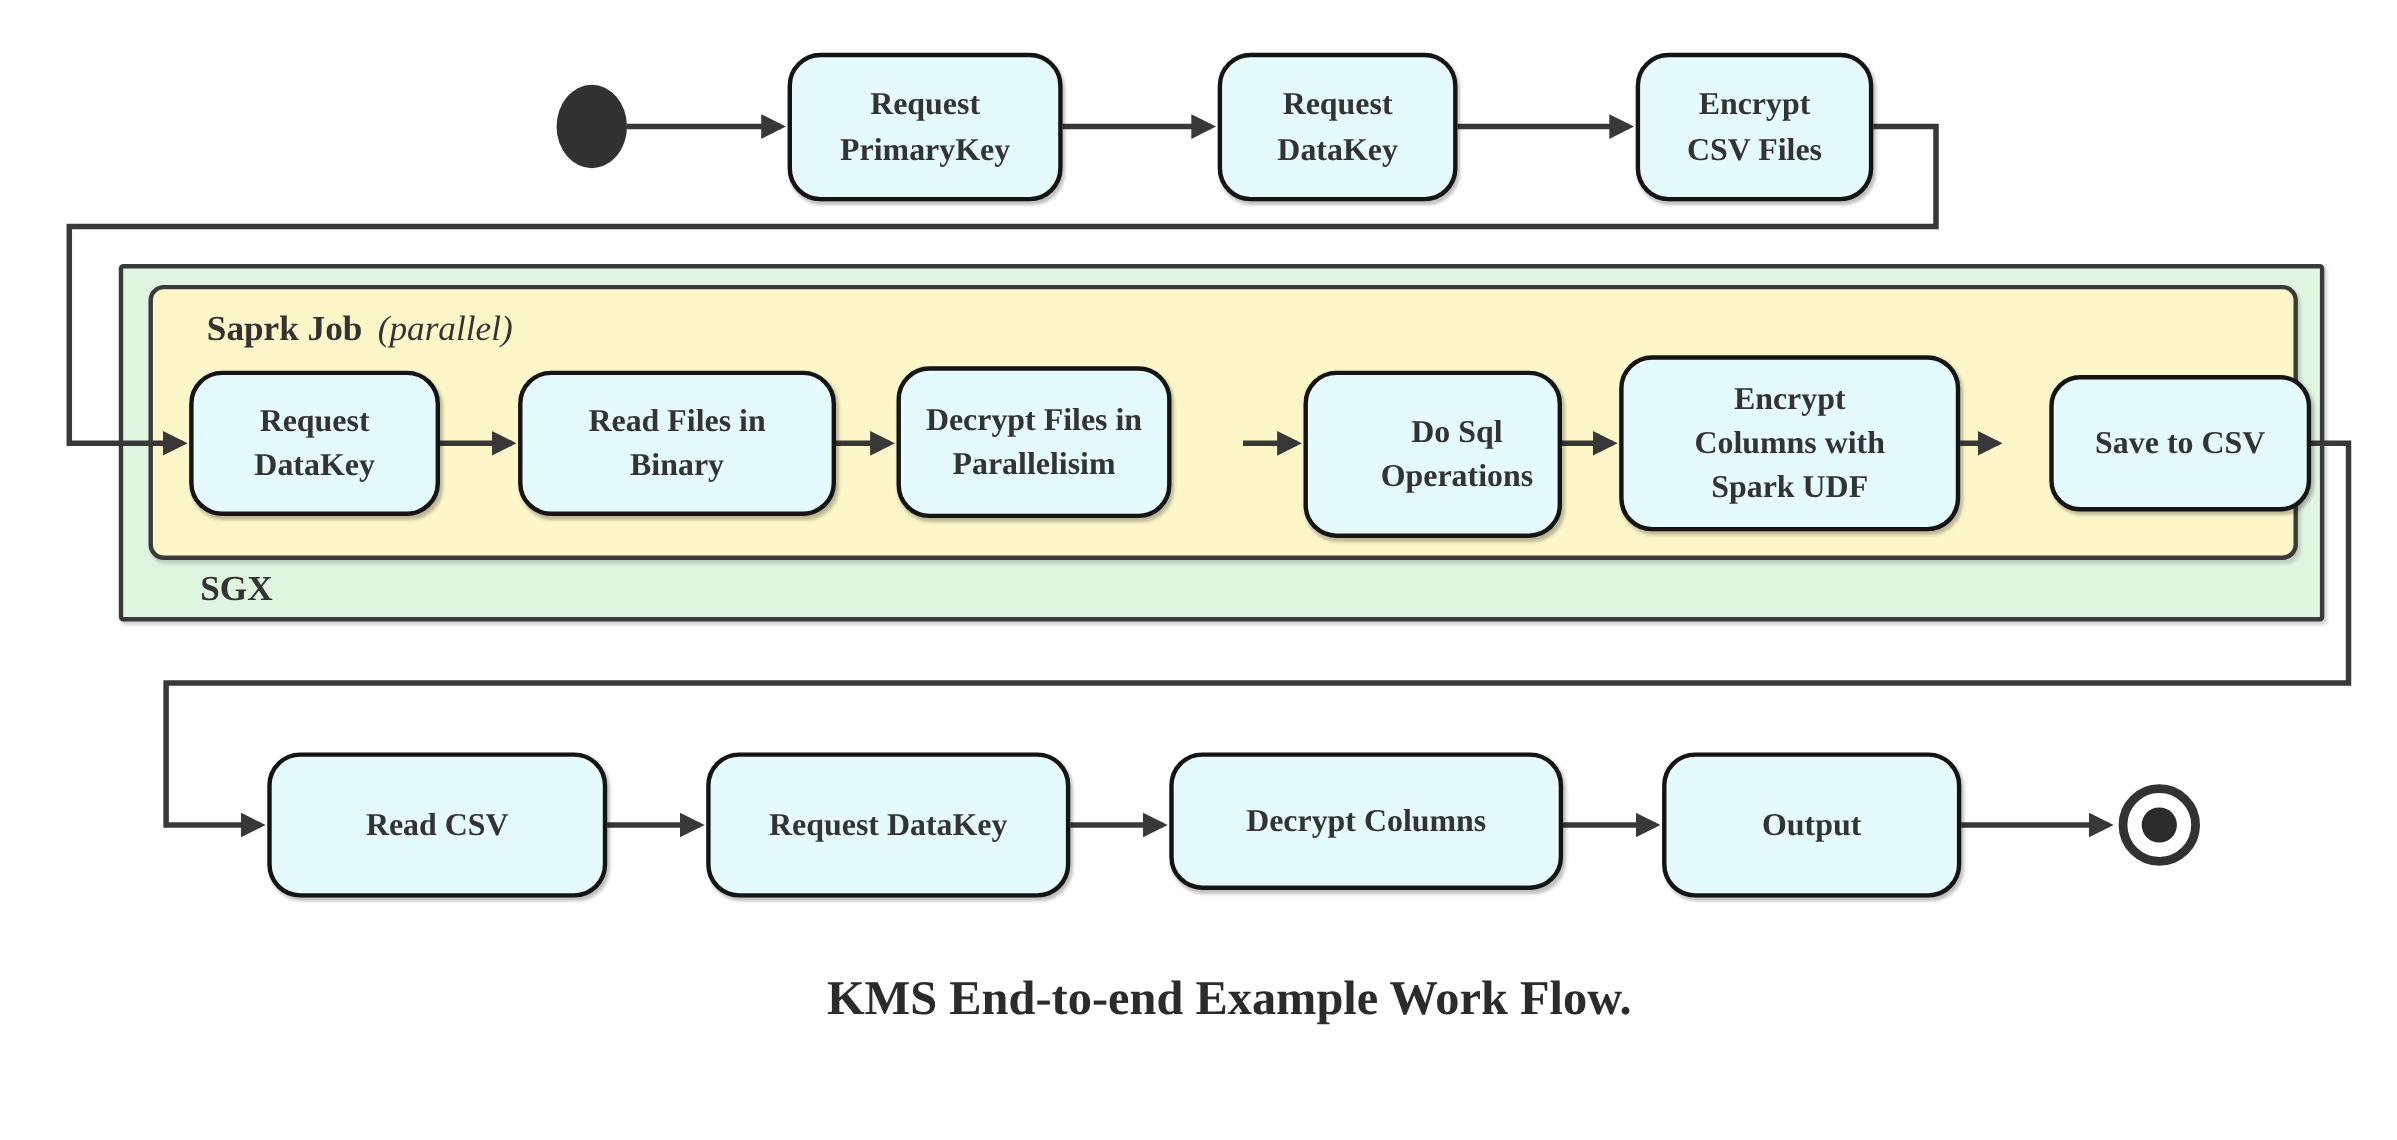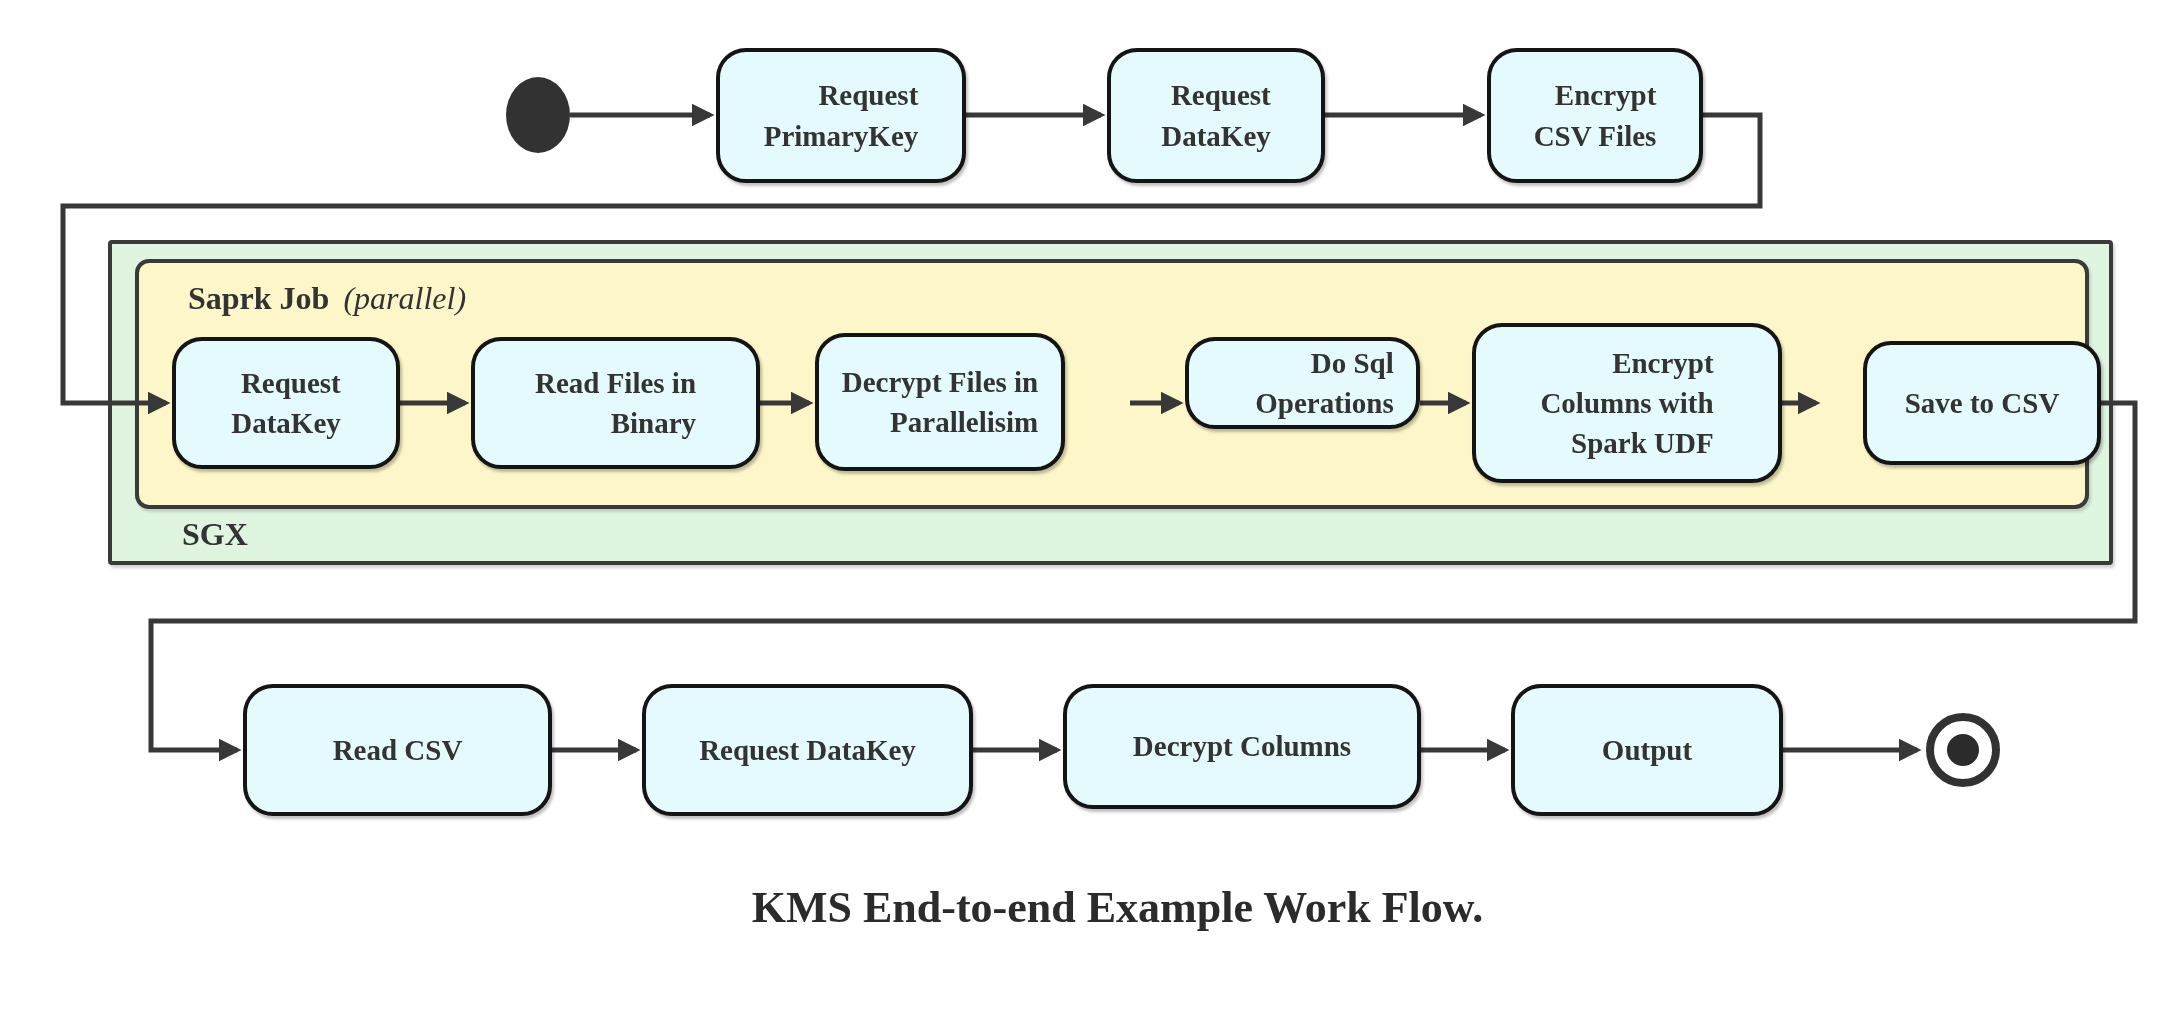--- a/index.html
+++ b/index.html
@@ -14,21 +14,21 @@
   .container-box{position:absolute;box-sizing:border-box;border:4px solid #3a3a3a;z-index:1;}
   .sgx{background:#dff5e0;border-radius:4px;box-shadow:2px 3px 3px rgba(0,0,0,0.18);}
   .spark{background:#fcf6c8;border-radius:14px;box-shadow:2px 3px 3px rgba(0,0,0,0.15);}
   .container-label{position:absolute;z-index:2;font-weight:bold;font-size:32px;color:#333;white-space:nowrap;margin-left:28px;}
   .spark-mode{font-style:italic;font-weight:normal;margin-left:14px;}
   svg.wires{position:absolute;left:0;top:0;z-index:3;}
   .node{
     position:absolute;z-index:4;box-sizing:border-box;
     background:#e4fafc;border:4px solid #141414;border-radius:30px;
     display:flex;align-items:center;justify-content:center;
-    text-align:right;white-space:pre-line;
+    text-align:center;white-space:pre-line;
     font-weight:bold;font-size:29px;line-height:1.38;color:#333;
     box-shadow:2px 3px 3px rgba(0,0,0,0.25);
   }
   .caption{
     position:absolute;left:28px;top:882px;width:2179px;z-index:2;
     text-align:center;font-weight:bold;font-size:44px;color:#2b2b2b;
   }
 </style>
 </head>
 <body>
@@ -78,21 +78,21 @@
 DataKey</div>
   <div class="node" style="left:1487px;top:48px;width:216px;height:135px;">Encrypt
 CSV Files</div>
 
   <div class="node" style="left:172px;top:337px;width:228px;height:132px;">Request
 DataKey</div>
   <div class="node" style="left:471px;top:337px;width:289px;height:132px;">Read Files in
 Binary</div>
   <div class="node" style="left:815px;top:333px;width:250px;height:138px;">Decrypt Files in
 Parallelisim</div>
-  <div class="node" style="left:1185px;top:337px;width:235px;height:92px;padding-left:44px;">Do Sql
+  <div class="node" style="left:1185px;top:337px;width:235px;height:152px;padding-left:44px;">Do Sql
 Operations</div>
   <div class="node" style="left:1472px;top:323px;width:310px;height:160px;">Encrypt
 Columns with
 Spark UDF</div>
   <div class="node" style="left:1822px;top:341px;width:238px;height:124px;border-radius:28px;margin-left:41px;">Save to CSV</div>
 
   <div class="node" style="left:243px;top:684px;width:309px;height:132px;">Read CSV</div>
   <div class="node" style="left:642px;top:684px;width:331px;height:132px;">Request DataKey</div>
   <div class="node" style="left:1063px;top:684px;width:358px;height:125px;">Decrypt Columns</div>
   <div class="node" style="left:1511px;top:684px;width:272px;height:132px;">Output</div>

